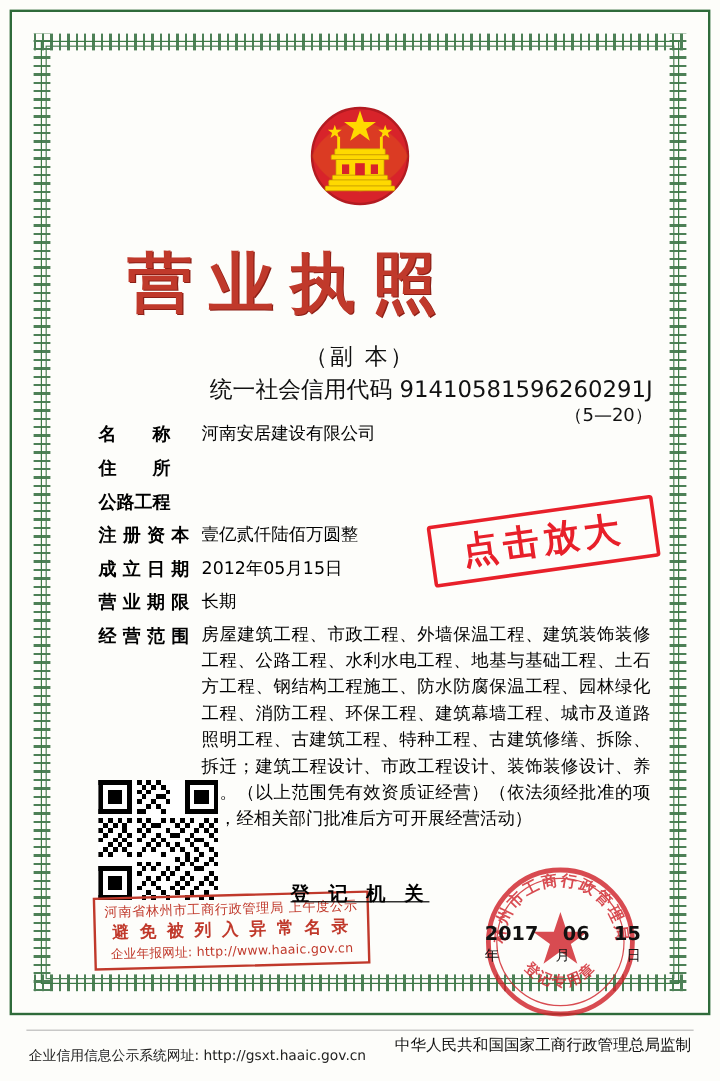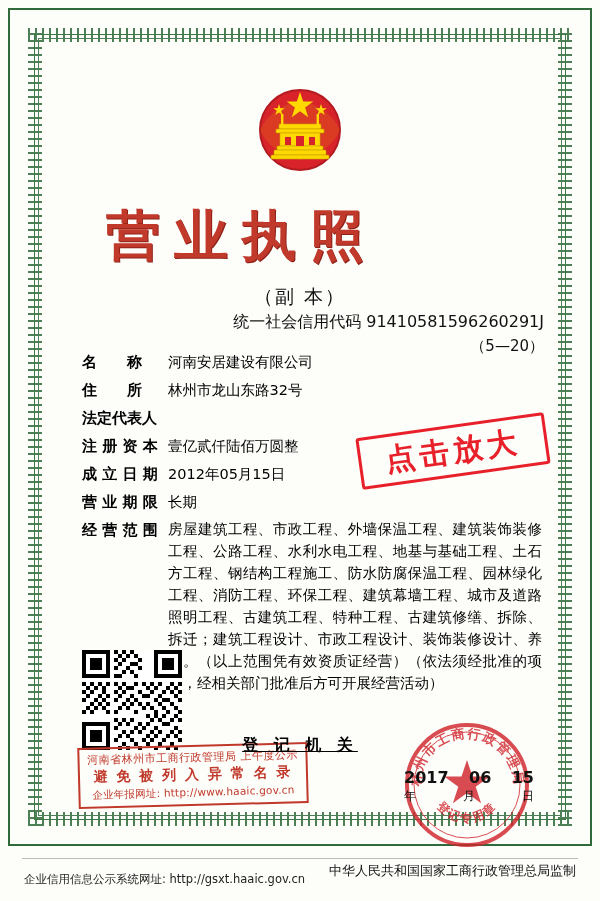--- a/index.html
+++ b/index.html
@@ -90,21 +90,21 @@
     text-align: center;
     font-size: 19px;
     color: #111;
     letter-spacing: 2px;
   }
 
   
   .credit-code {
     position: absolute;
     right: 56px; top: 312px;
-    font-size: 16px;
+    font-size: 19px;
     color: #111;
     white-space: nowrap;
   }
   .page-no {
     position: absolute;
     right: 56px; top: 337px;
     font-size: 15px;
     color: #111;
     white-space: nowrap;
   }
@@ -326,25 +326,24 @@
   <div class="fields">
 
     <div class="field-row">
       <div class="field-label">名　　称</div>
       <div class="field-value">河南安居建设有限公司</div>
     </div>
 
 
     <div class="field-row">
       <div class="field-label">住　　所</div>
-      <div class="field-value">林州市龙山东路32号</div>
-    </div>
-
-    <div class="field-row">
-      <div class="field-label lbl-4">法定代表人</div>
+    </div>
+
+    <div class="field-row">
+      <div class="field-label lbl-4">公路工程</div>
     </div>
 
     <div class="field-row">
       <div class="field-label">注 册 资 本</div>
       <div class="field-value">壹亿贰仟陆佰万圆整</div>
     </div>
 
     <div class="field-row">
       <div class="field-label">成 立 日 期</div>
       <div class="field-value">2012年05月15日</div>

